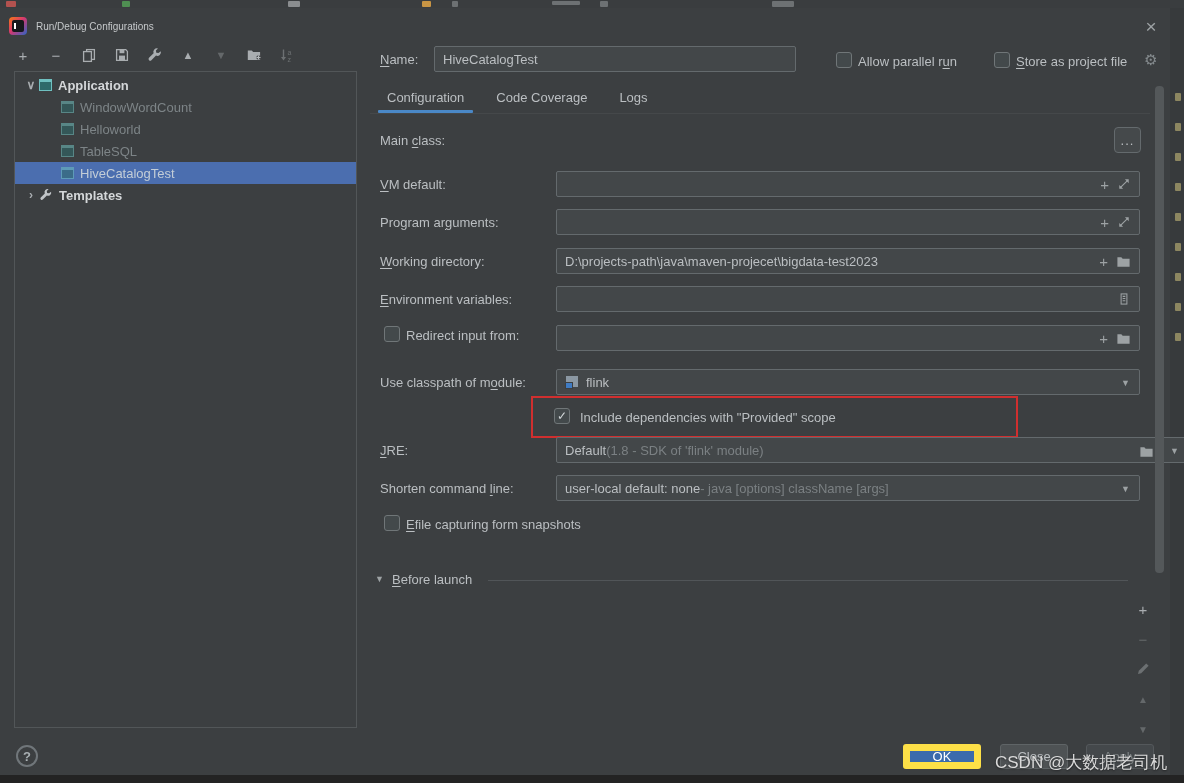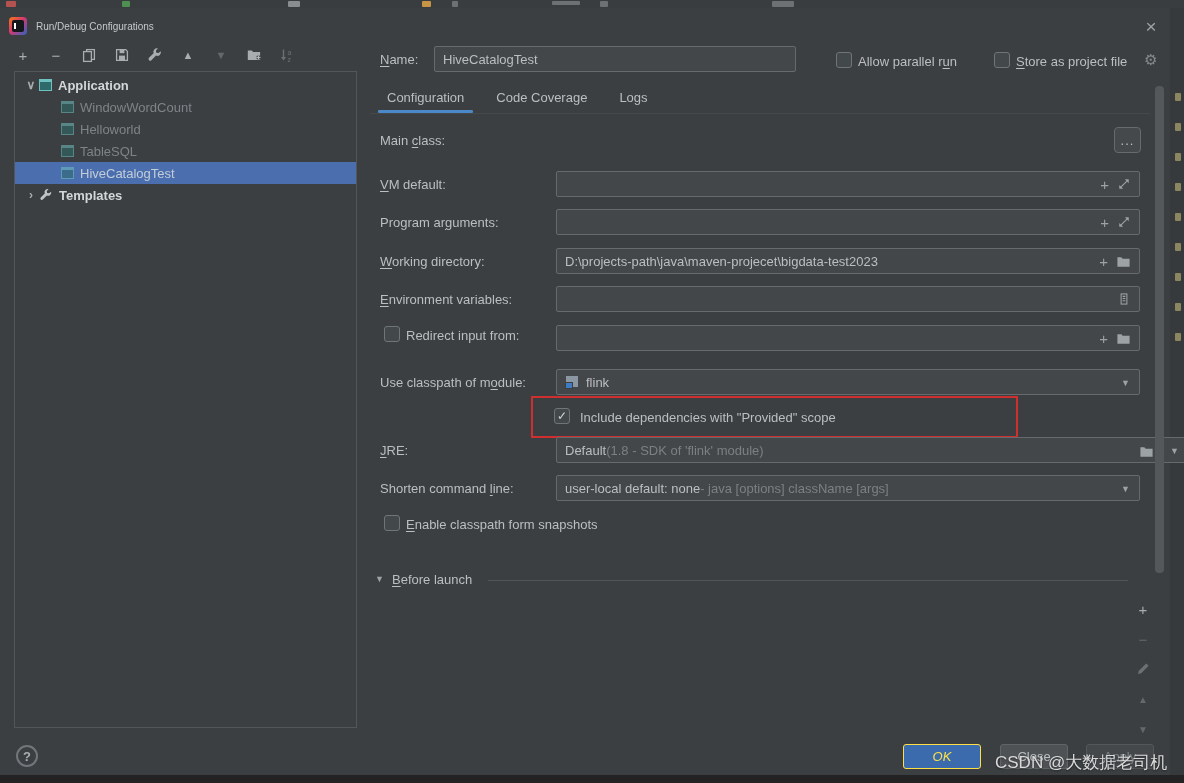--- a/index.html
+++ b/index.html
@@ -82,21 +82,21 @@
   .sidecol { position:absolute; left:1134px; width:18px; display:flex; flex-direction:column;
              gap:12px; align-items:center; top:592px; }
   .scrollbar { left:1155px; top:78px; width:9px; height:487px; background:#54585a; border-radius:4px; }
 
   
   .help { left:16px; top:737px; width:22px; height:22px; border-radius:50%;
           border:2px solid #70767a; color:#a9b0b3; display:flex; align-items:center;
           justify-content:center; font-size:13px; font-weight:bold; }
   .btn { position:absolute; height:25px; border-radius:3px; display:flex; align-items:center;
          justify-content:center; }
-  .btn-ok { left:903px; top:736px; width:78px; background:#3b6bac; border:1px solid #fde047; color:#fde047;font-style:italic; }
+  .btn-ok { left:903px; top:736px; width:78px; background:#3b6bac; border:7px solid #fde047; color:#ffffff; }
   .btn-close { left:1000px; top:736px; width:68px; background:#4e5254; border:1px solid #5f6466; color:#bbbfc2; }
   .btn-apply { left:1086px; top:736px; width:68px; background:#44484b; border:1px solid #54585b; color:#7f8486; }
   .watermark { left:995px; top:751px; font-size:17px; color:#dadada; z-index:50;
                text-shadow:0 1px 2px rgba(0,0,0,.45); white-space:nowrap;text-align:right; }
   svg { display:block; }
 </style>
 </head>
 <body>
 
 <div class="abs ide-strip">
@@ -317,21 +317,21 @@
   </div>
 
   <span class="lbl" style="left:380px;top:473px"><span>Shorten command </span><span class="mn">l</span><span>ine:</span></span>
   <div class="fld" style="left:556px;top:467px;width:584px">
     <span>user-local default: none</span>
     <span class="hint"> - java [options] className [args]</span>
     <span class="combo-arrow">▼</span>
   </div>
 
   <span class="cb" style="left:384px;top:507px"></span>
-  <span class="lbl" style="left:406px;top:509px"><span class="mn">E</span><span>nable classpath form snapshots</span></span>
+  <span class="lbl" style="left:406px;top:509px"><span class="mn">E</span><span>file capturing form snapshots</span></span>
 
   <span class="lbl" style="left:375px;top:566px;font-size:9px;color:#9da2a4">▼</span>
   <span class="lbl" style="left:392px;top:564px"><span class="mn">B</span><span>efore launch</span></span>
   <div class="hline" style="left:488px;top:572px;width:640px"></div>
 
   <div class="sidecol">
     <span class="tbi">+</span>
     <span class="tbi disabled">−</span>
     <span class="tbi disabled">
         <svg width="13" height="13" viewBox="0 0 16 16">

